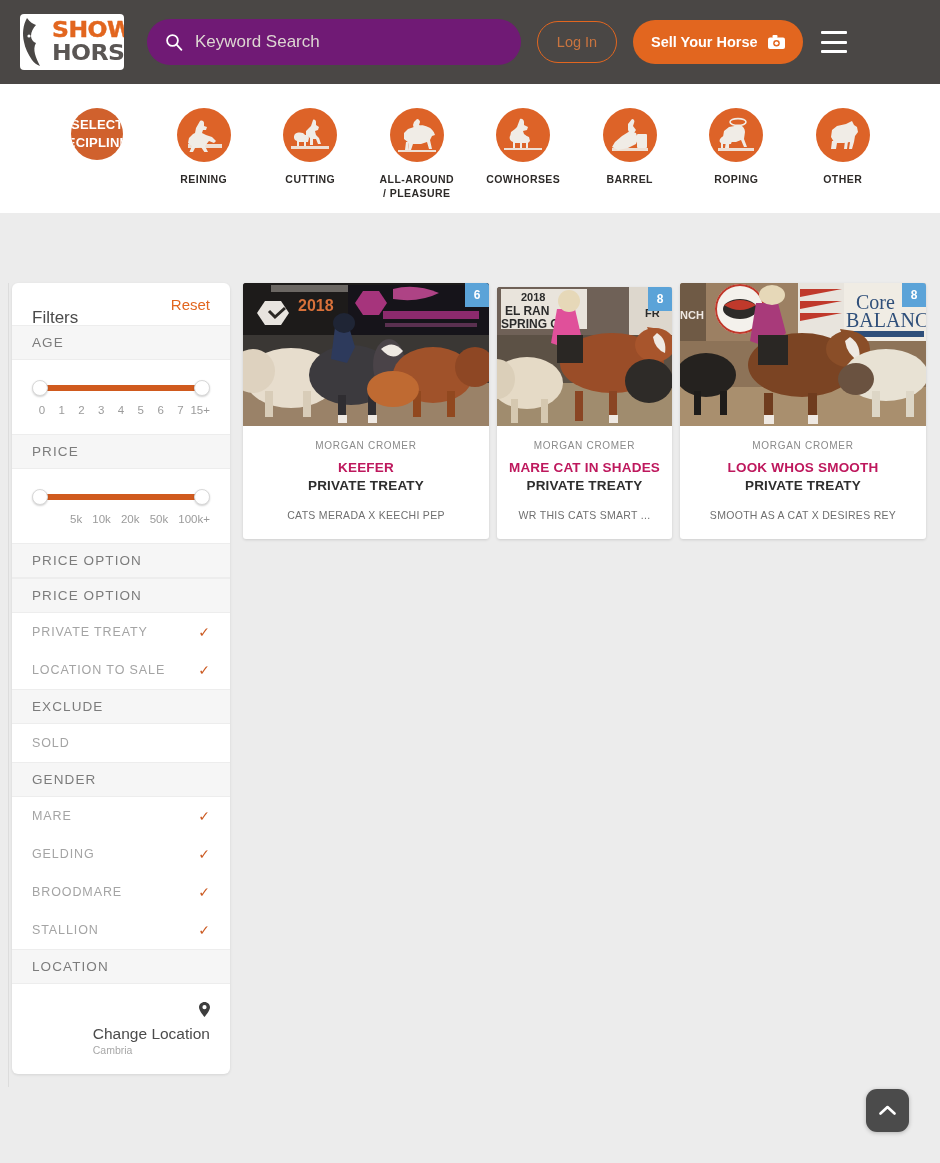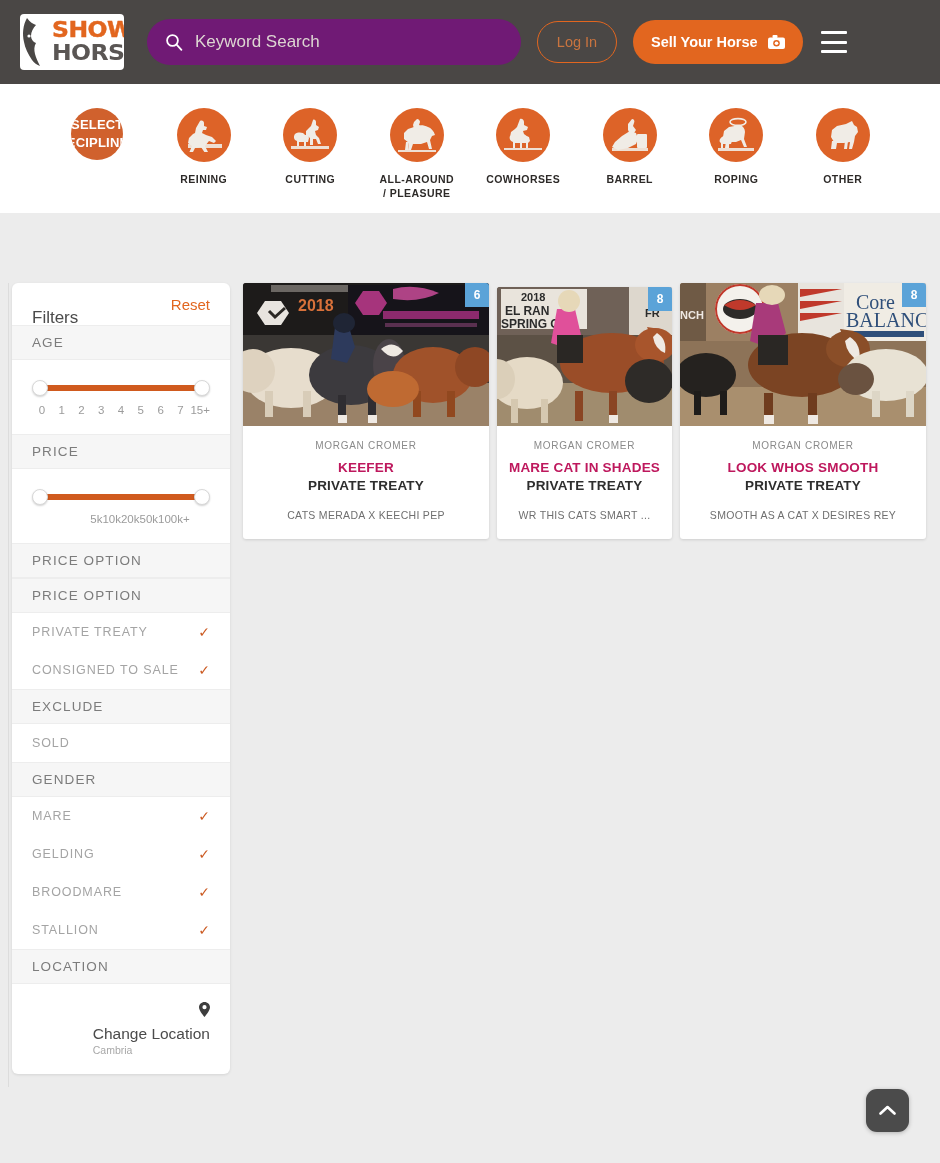--- a/index.html
+++ b/index.html
@@ -155,21 +155,21 @@
     background: #fff; border: 1px solid #d8d8d8;
     box-shadow: 0 1px 2px rgba(0,0,0,0.18); cursor: pointer;
   }
   .slider-knob.left { left: 0; }
   .slider-knob.right { right: 0; }
   .tick-row {
     display: flex; margin-top: 8px; padding-bottom: 14px;
     font-size: 11.5px; color: #9b9b9b; font-family: "Liberation Sans", sans-serif;
   }
   .tick-row.age span { flex: 1; text-align: center; }
-  .tick-row.price { justify-content: center; padding-left: 38px; padding-right: 0; }
+  .tick-row.price { justify-content: space-between; padding-left: 38px; padding-right: 0; }
   .tick-row.price span { text-align: center; }
 
   .opt-row {
     height: 38px; display: flex; align-items: center; justify-content: space-between;
     padding: 0 20px; cursor: pointer;
   }
   .opt-label {
     font-size: 12.5px; color: #a4a4a4; letter-spacing: 0.9px;
     font-family: "Liberation Sans", sans-serif;
   }
@@ -430,21 +430,21 @@
   </div>
 
   <div class="sb-head">PRICE OPTION</div>
   <div class="sb-head">PRICE OPTION</div>
 
   <div class="opt-row">
     <span class="opt-label">PRIVATE TREATY</span>
     <span class="check">✓</span>
   </div>
   <div class="opt-row">
-    <span class="opt-label">CONSIGNED TO SALE</span>
+    <span class="opt-label">LOCATION TO SALE</span>
     <span class="check">✓</span>
   </div>
 
   <div class="sb-head">EXCLUDE</div>
   <div class="opt-row">
     <span class="opt-label">SOLD</span>
   </div>
 
   <div class="sb-head">GENDER</div>
   <div class="opt-row">

